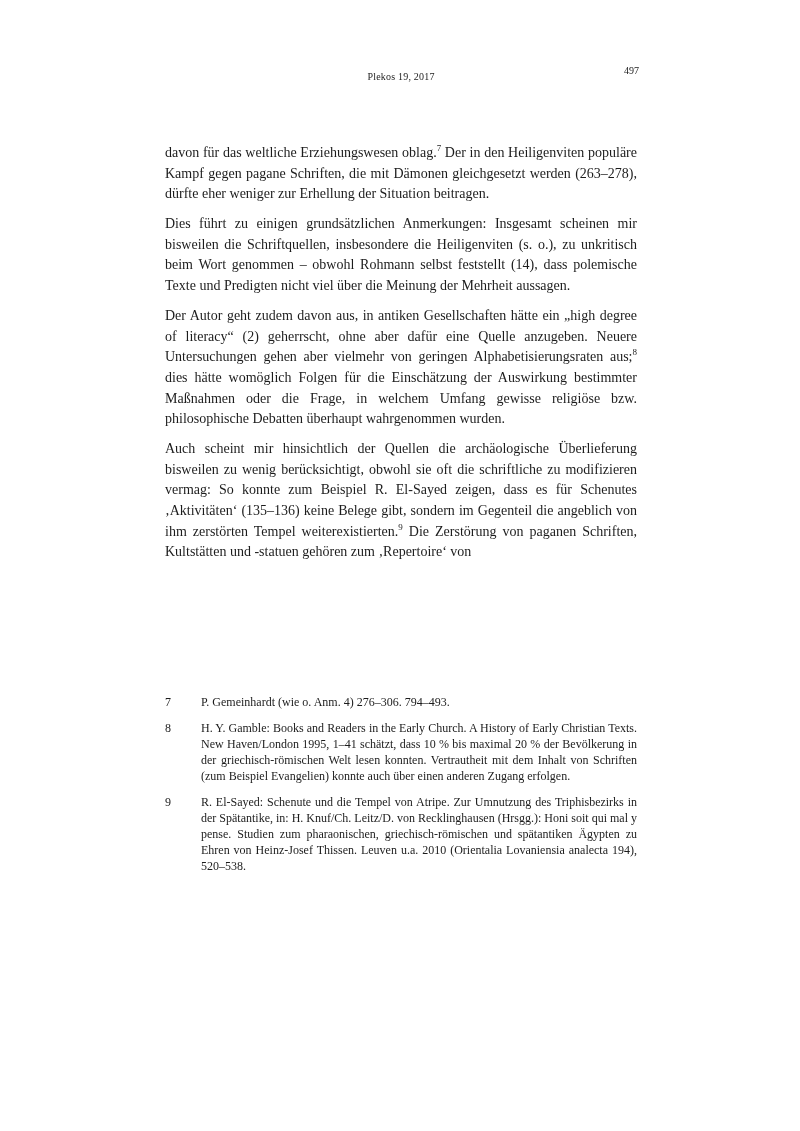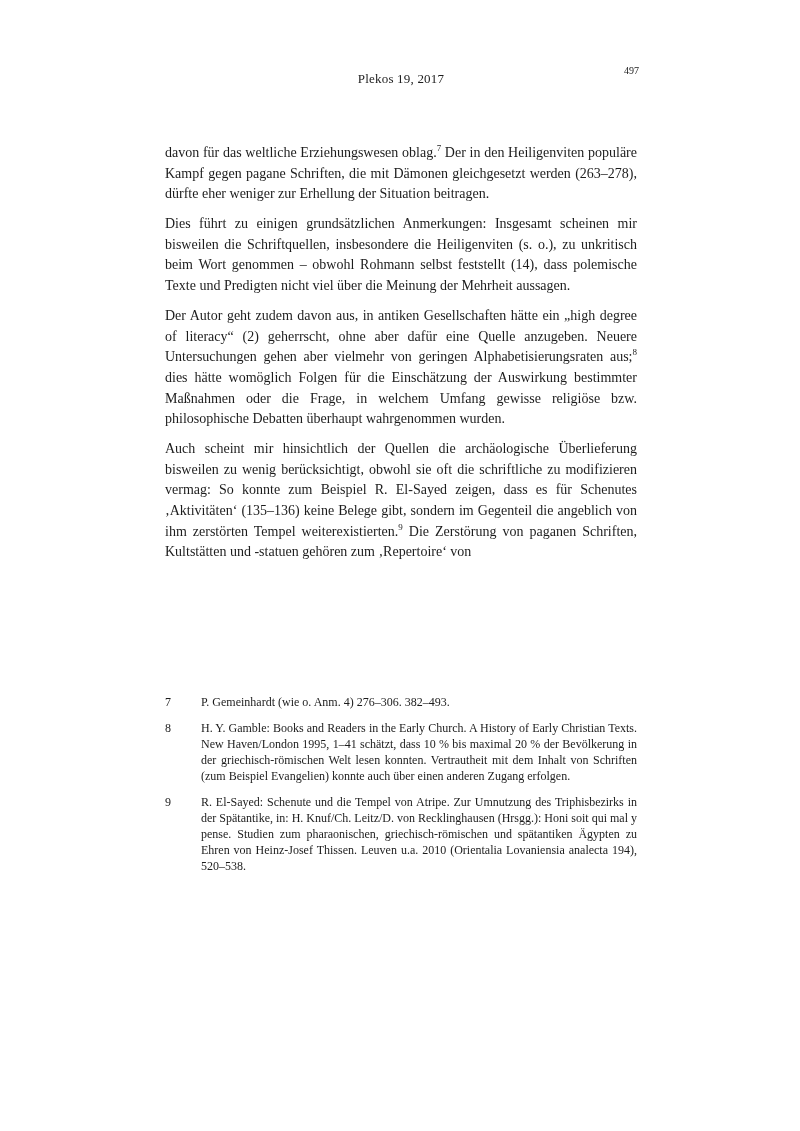--- a/index.html
+++ b/index.html
@@ -20,21 +20,21 @@
     inset: 0;
   }
   .page-header {
     position: absolute;
     top: 71px;
     left: 165px;
     width: 472px;
   }
   .running-title {
     text-align: center;
-    font-size: 13px;
+    font-size: 10px;
     letter-spacing: 0.2px;
   }
   .page-number {
     position: absolute;
     right: -2px;
     top: -6px;
     font-size: 10px;
   }
   .body-text {
     position: absolute;
@@ -89,21 +89,21 @@
   <main class="body-text" id="paragraphs">
       <p class="para"><span>davon für das weltliche Erziehungswesen oblag.</span><sup>7</sup><span> Der in den Heiligenviten populäre Kampf gegen pagane Schriften, die mit Dämonen gleichgesetzt werden (263–278), dürfte eher weniger zur Erhellung der Situation beitragen.</span></p>
       <p class="para"><span>Dies führt zu einigen grundsätzlichen Anmerkungen: Insgesamt scheinen mir bisweilen die Schriftquellen, insbesondere die Heiligenviten (s. o.), zu unkritisch beim Wort genommen – obwohl Rohmann selbst feststellt (14), dass polemische Texte und Predigten nicht viel über die Meinung der Mehrheit aussagen.</span></p>
       <p class="para"><span>Der Autor geht zudem davon aus, in antiken Gesellschaften hätte ein „high degree of literacy“ (2) geherrscht, ohne aber dafür eine Quelle anzugeben. Neuere Untersuchungen gehen aber vielmehr von geringen Alphabetisierungsraten aus;</span><sup>8</sup><span> dies hätte womöglich Folgen für die Einschätzung der Auswirkung bestimmter Maßnahmen oder die Frage, in welchem Umfang gewisse religiöse bzw. philosophische Debatten überhaupt wahrgenommen wurden.</span></p>
       <p class="para"><span>Auch scheint mir hinsichtlich der Quellen die archäologische Überlieferung bisweilen zu wenig berücksichtigt, obwohl sie oft die schriftliche zu modifizieren vermag: So konnte zum Beispiel R. El-Sayed zeigen, dass es für Schenutes ‚Aktivitäten‘ (135–136) keine Belege gibt, sondern im Gegenteil die angeblich von ihm zerstörten Tempel weiterexistierten.</span><sup>9</sup><span> Die Zerstörung von paganen Schriften, Kultstätten und -statuen gehören zum ‚Repertoire‘ von</span></p>
     </main>
 
   <section class="footnotes" id="footnotes">
       <div class="footnote">
         <div class="fn-num">7</div>
-        <div class="fn-text">P. Gemeinhardt (wie o. Anm. 4) 276–306. 382–493.</div>
+        <div class="fn-text">P. Gemeinhardt (wie o. Anm. 4) 276–306. 794–493.</div>
       </div>
       <div class="footnote">
         <div class="fn-num">8</div>
         <div class="fn-text">H. Y. Gamble: Books and Readers in the Early Church. A History of Early Christian Texts. New Haven/London 1995, 1–41 schätzt, dass 10 % bis maximal 20 % der Bevölkerung in der griechisch-römischen Welt lesen konnten. Vertrautheit mit dem Inhalt von Schriften (zum Beispiel Evangelien) konnte auch über einen anderen Zugang erfolgen.</div>
       </div>
       <div class="footnote">
         <div class="fn-num">9</div>
         <div class="fn-text">R. El-Sayed: Schenute und die Tempel von Atripe. Zur Umnutzung des Triphisbezirks in der Spätantike, in: H. Knuf/Ch. Leitz/D. von Recklinghausen (Hrsgg.): Honi soit qui mal y pense. Studien zum pharaonischen, griechisch-römischen und spätantiken Ägypten zu Ehren von Heinz-Josef Thissen. Leuven u.a. 2010 (Orientalia Lovaniensia analecta 194), 520–538.</div>
       </div>
     </section>

